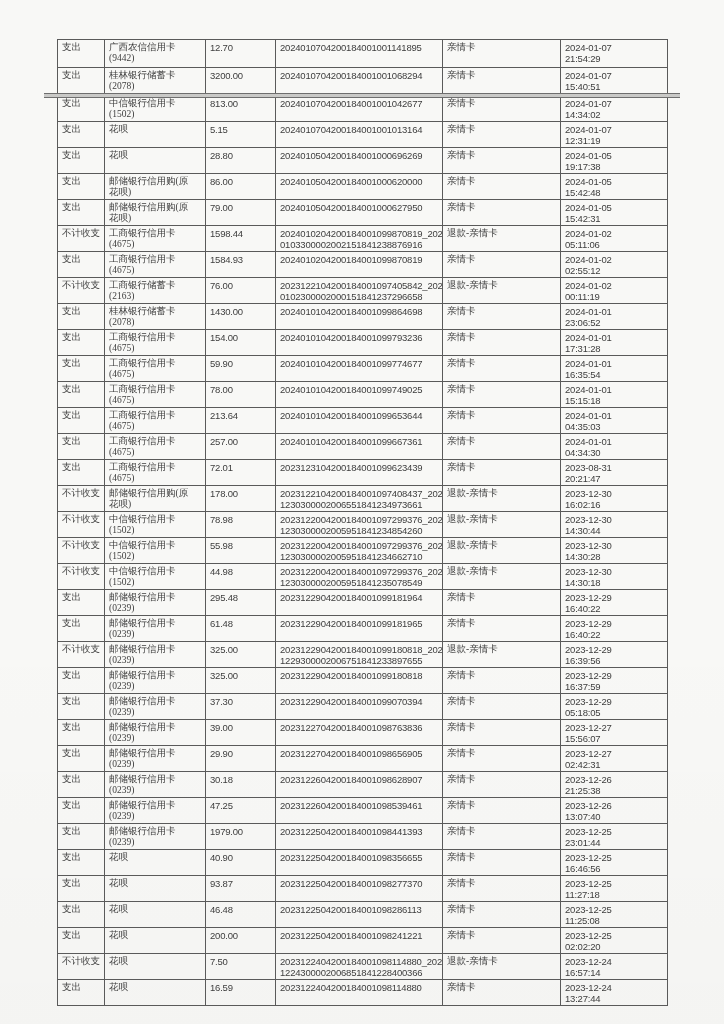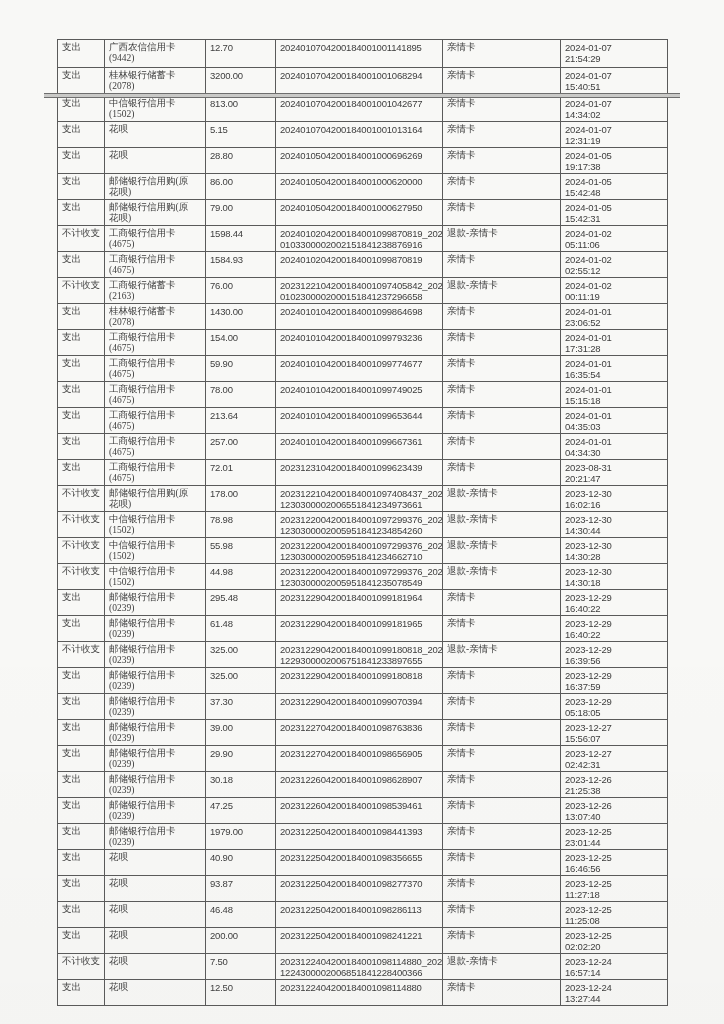--- a/index.html
+++ b/index.html
@@ -856,21 +856,21 @@
           </td>
         </tr>
         <tr>
           <td class="c-type">
             <div class="ln">支出</div>
           </td>
           <td>
             <div class="ln">花呗</div>
           </td>
           <td class="num">
-            <div class="ln">12.50</div>
+            <div class="ln">16.59</div>
           </td>
           <td class="num">
             <div class="ln">2023122404200184001098114880</div>
           </td>
           <td>
             <div class="ln">亲情卡</div>
           </td>
           <td class="num">
             <div class="ln">2023-12-24</div>
             <div class="ln">13:27:44</div>

